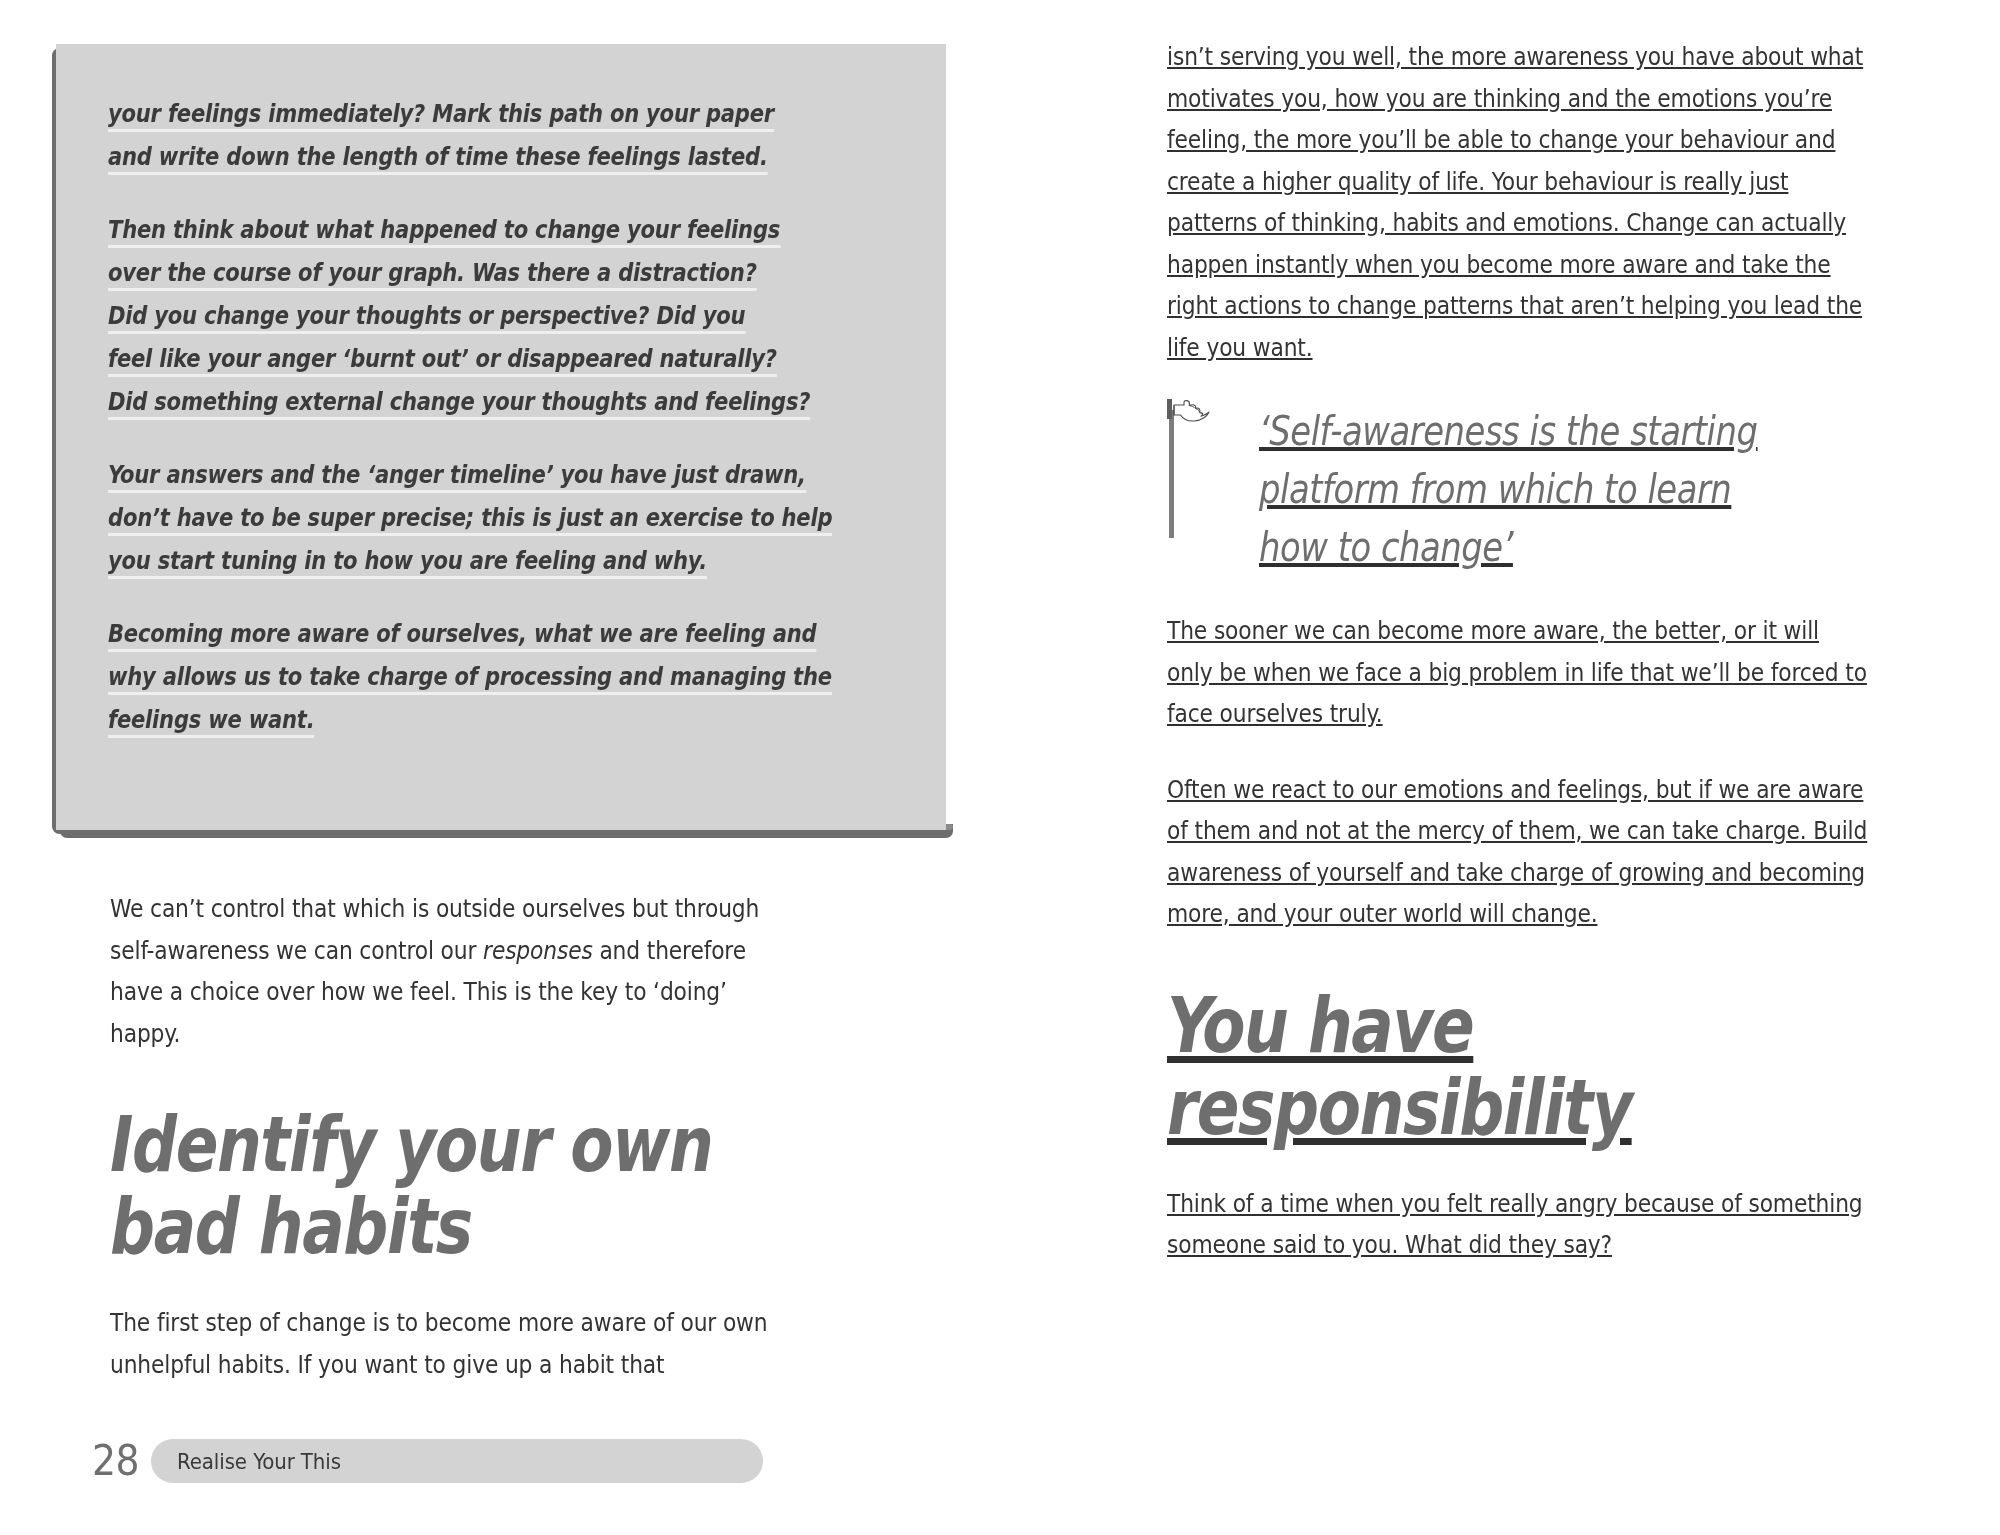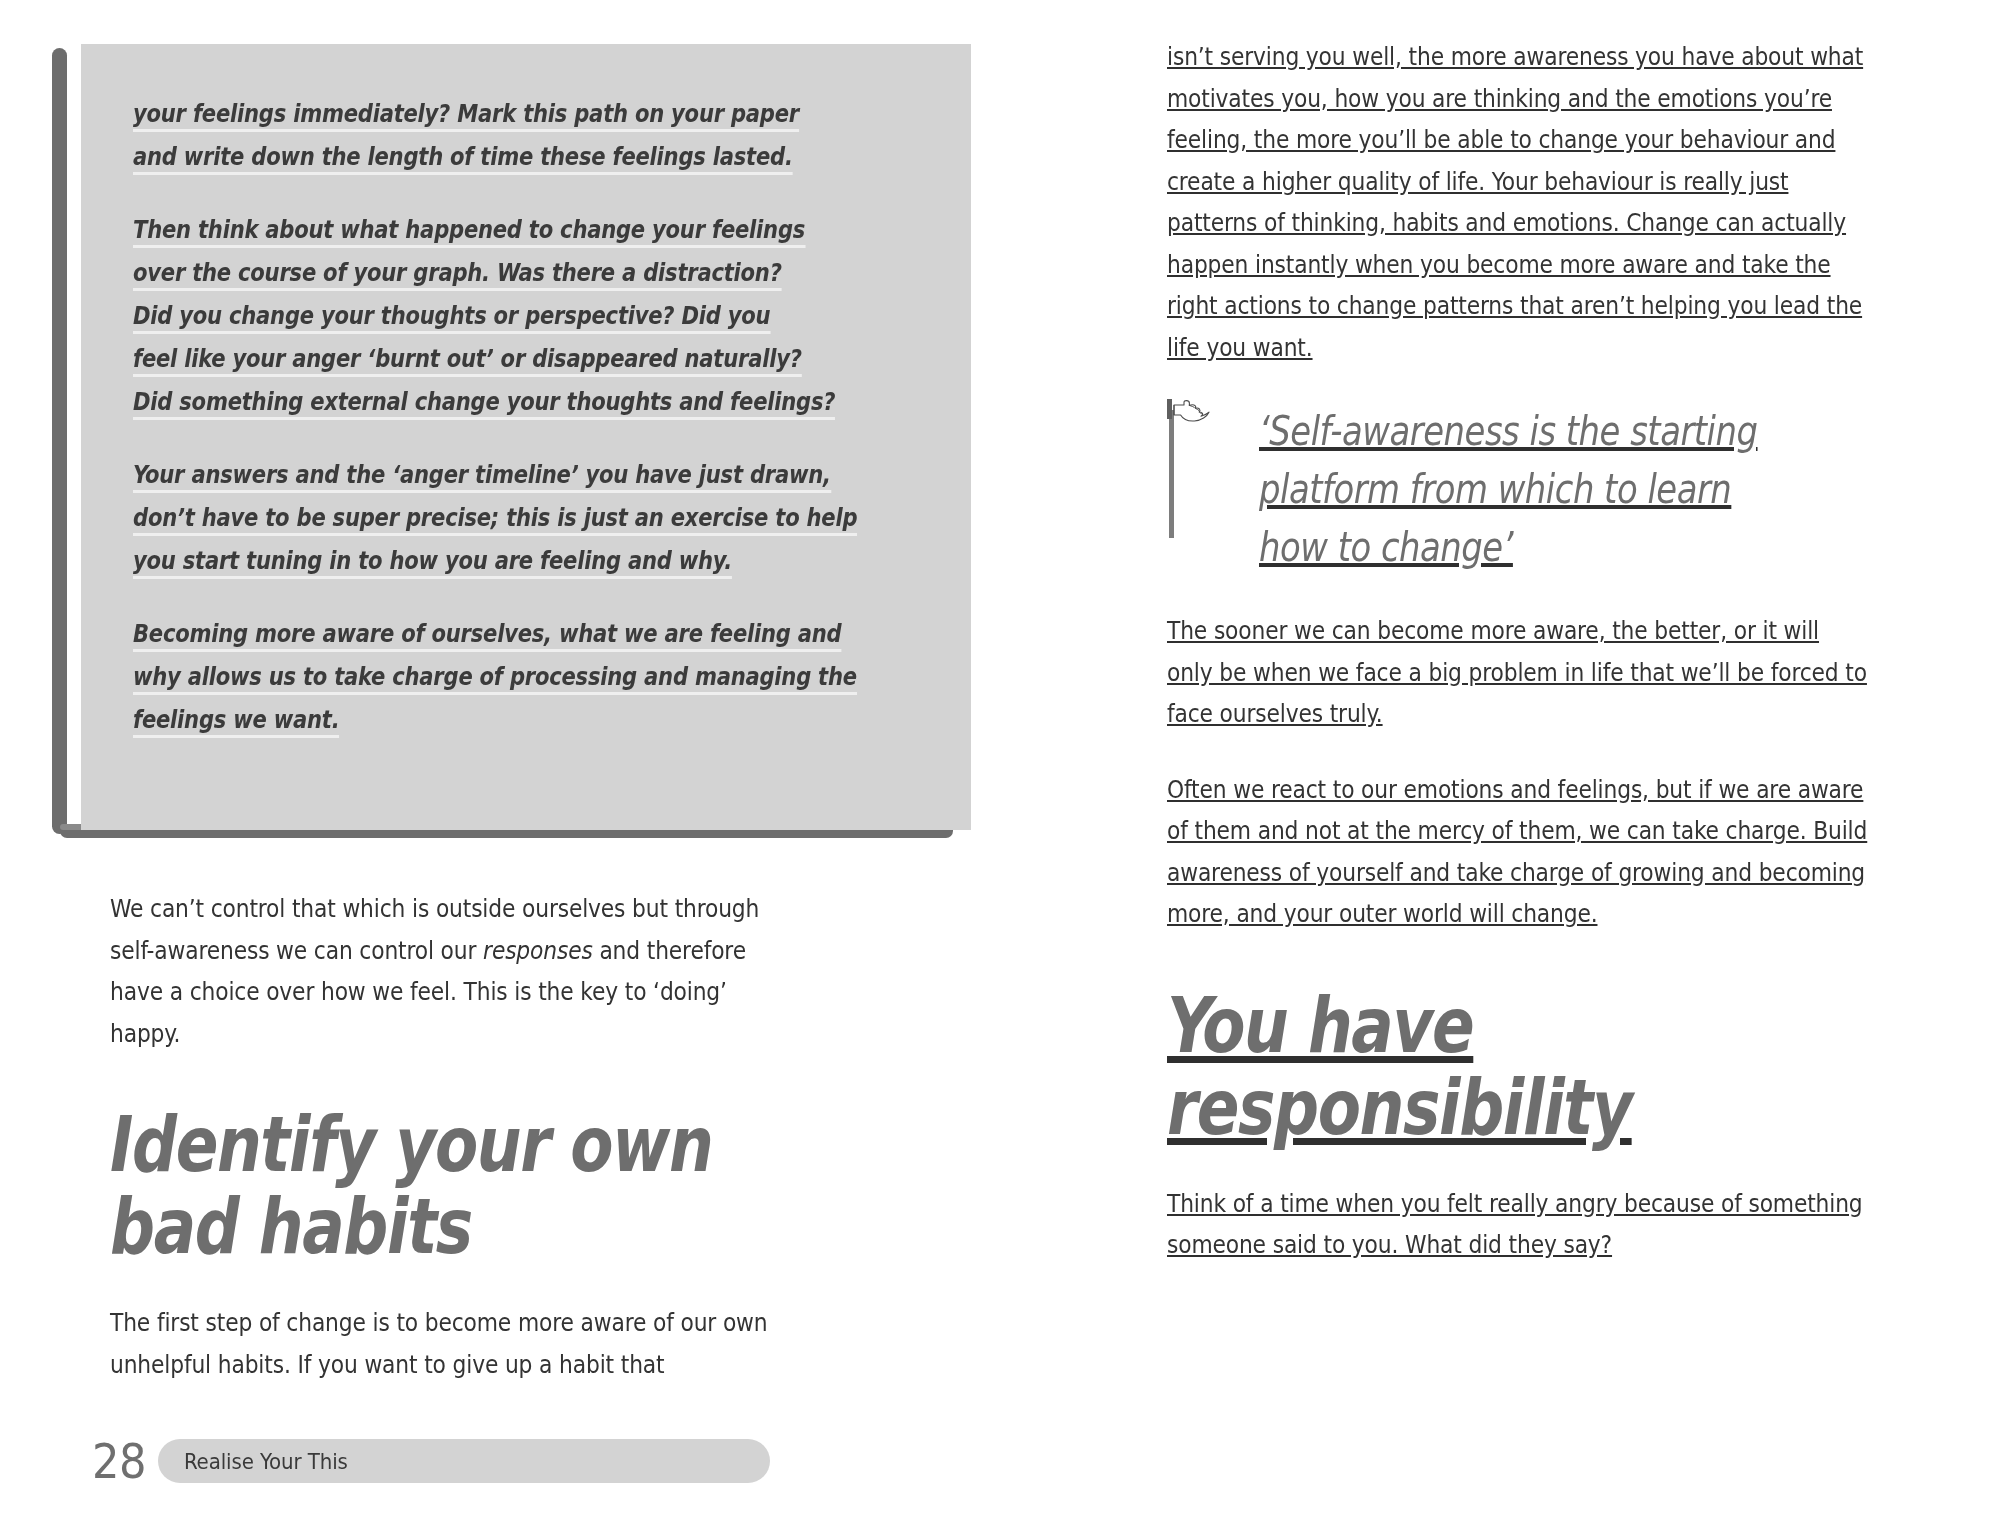--- a/index.html
+++ b/index.html
@@ -69,21 +69,21 @@
   .worksheet-shadow-bottom::after {
     content: "";
     position: absolute;
     left: 0; top: 0;
     width: 100%; height: 6px;
     background: #8a8a8a;
     border-radius: 3px;
   }
   .worksheet-panel {
     position: absolute;
-    left: 29px;
+    left: 4px;
     top: 0;
     width: 890px;
     height: 786px;
     background: #d3d3d3;
     box-sizing: border-box;
     padding: 48px 0 0 0;
   }
   .worksheet-inner {
     padding-left: 52px;
     padding-right: 36px;
@@ -194,21 +194,21 @@
   .footer-row {
     display: flex;
     align-items: center;
     height: 44px;
   }
   .page-left  .footer-row { justify-content: flex-start; }
   .page-right .footer-row { justify-content: flex-end; }
 
   .folio {
     font-family: "DejaVu Sans Condensed", "Liberation Sans Narrow", "Liberation Sans", sans-serif;
-    font-size: 48px;
+    font-size: 42px;
     color: #6f6f6f;
     line-height: 44px;
     letter-spacing: -0.5px;
   }
   .page-left .folio  { margin-right: 12px; margin-left: -18px; }
   .page-right .folio { margin-left: 18px; margin-right: -18px; }
 
   .runner {
     background: #d3d3d3;
     border-radius: 22px;

